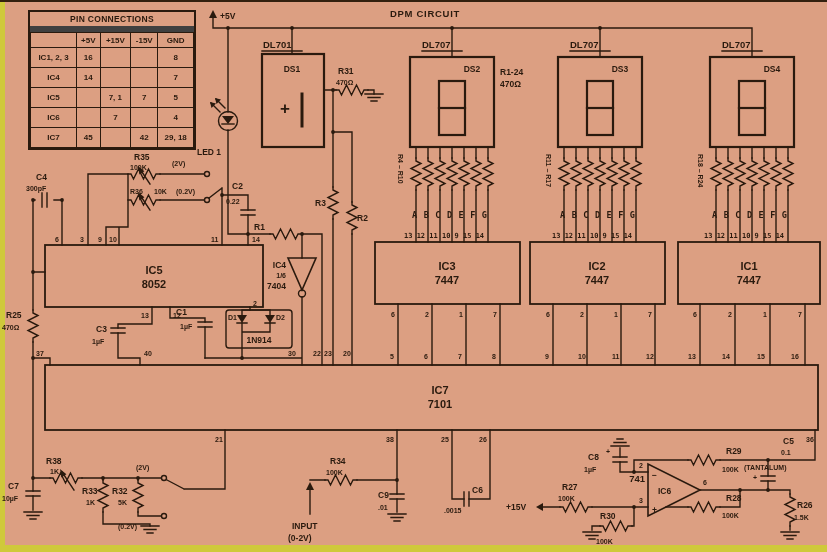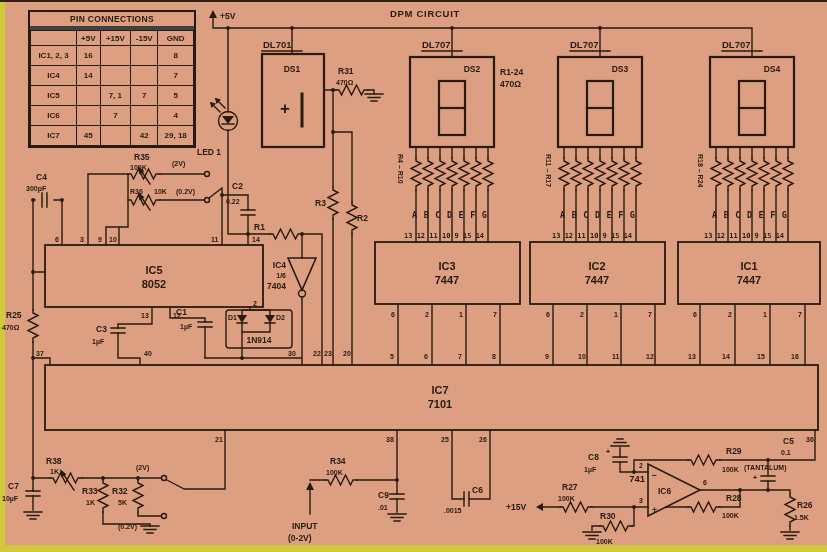--- a/index.html
+++ b/index.html
@@ -14,21 +14,21 @@
   text.t11{font-size:11px}
   text.t16{font-size:17px}
   text.mono{font-family:"DejaVu Sans Mono",monospace}
   text.ls{letter-spacing:0.7px}
   text.mid{text-anchor:middle}
   text.end{text-anchor:end}
   .w{stroke:#2a1a0e;stroke-width:1.4;fill:none;stroke-linecap:square;stroke-linejoin:miter}
   .w2{stroke-width:2.2}
   .fil{fill:#2a1a0e;stroke:none}
   .pin-table{position:absolute;left:28px;top:8px;width:168px;border:2px solid #2a1a0e;color:#2a1a0e;background:transparent}
-  .pt-title{font:bold 8.5px "Liberation Sans",sans-serif;text-align:center;padding:2px 0;border-bottom:4px solid #404040;letter-spacing:.3px}
+  .pt-title{font:bold 8.5px "Liberation Sans",sans-serif;text-align:center;padding:2px 0;border-bottom:6px solid #404040;letter-spacing:.3px}
   .pin-table table{border-collapse:collapse;width:100%}
   .pin-table th,.pin-table td{border:1px solid #2a1a0e;font:bold 8px "Liberation Sans",sans-serif;text-align:center;height:20px;padding:0}
   .pin-table th{height:15px}
   .pin-table td:first-child{width:46px}
 </style>
 </head>
 <body>
 
 <div class="stage">
   <div class="stripe-left"></div>

